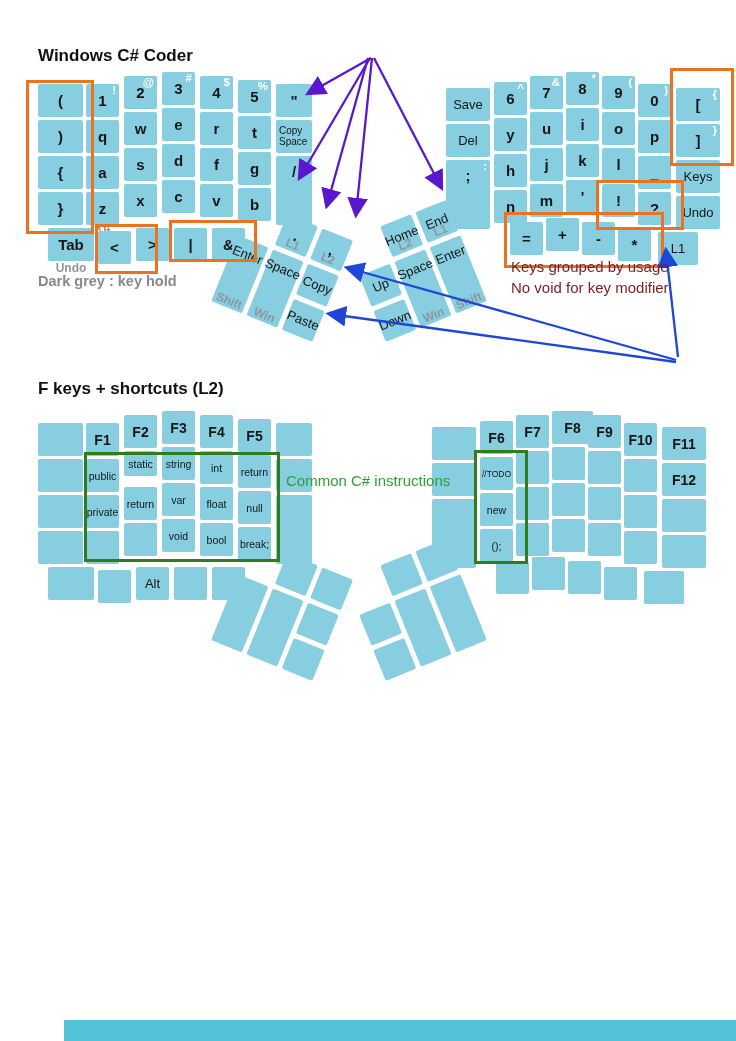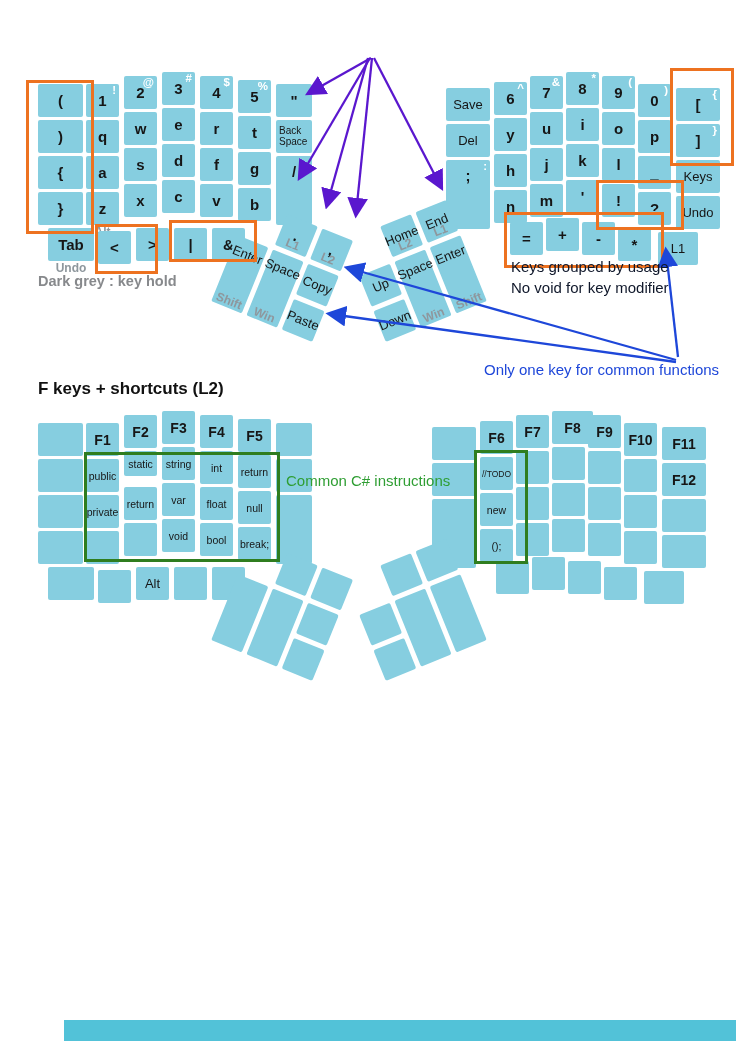--- a/index.html
+++ b/index.html
@@ -2,21 +2,21 @@
 <html style="--key-fill: #86CEE0; --bar-fill: #52C2D8;"><head>
 <meta charset="utf-8">
 <style>
   html,body{margin:0;padding:0;background:#fff;}
   #page{position:relative;width:736px;height:1041px;background:#fff;overflow:hidden;
         font-family:"Liberation Sans",sans-serif;}
   .ktitle{position:absolute;font-size:17px;font-weight:700;color:#111;}
   .legend{position:absolute;font-size:14.5px;font-weight:700;color:#87898C;}
   .ann{position:absolute;font-size:15px;font-weight:400;white-space:nowrap;z-index:6;}
   .ann.purple{color:#5A17CE;}
-  .ann.orange{color:#0f172a;}
+  .ann.orange{color:#7f1d1d;}
   .ann.blue{color:#1E47D9;}
   .ann.green{color:#2F9E33;}
   .key{position:absolute;background:var(--key-fill,#86CEE0);border-radius:2px;z-index:1;
        display:flex;align-items:center;justify-content:center;
        font-weight:700;font-size:15px;color:#161616;box-sizing:border-box;}
   .key.tall{align-items:flex-start;padding-top:7px;}
   .key.fn{font-weight:400;font-size:13px;}
   .key.fk{font-weight:700;font-size:14px;}
   .key.word{font-weight:400;font-size:10.5px;}
   .key.tiny{font-weight:400;font-size:8.5px;}
@@ -28,26 +28,26 @@
   .hold.out{bottom:-13px;}
   .thumb{position:absolute;width:109px;height:109px;z-index:1;}
   .hl{position:absolute;border:3px solid #ED7220;z-index:4;background:transparent;}
   #arrow-layer{position:absolute;left:0;top:0;width:736px;height:1041px;z-index:5;pointer-events:none;}
   #bottom-bar{position:absolute;background:var(--bar-fill,#52C2D8);z-index:1;}
 </style>
 </head>
 <body>
 
 <div id="page">
+  <div class="ktitle" style="left:38px;top:46px">Windows C# Coder</div>
   <div class="ktitle" style="left:38px;top:379px">F keys + shortcuts (L2)</div>
   <div class="legend" style="left:38px;top:273px">Dark grey : key hold</div>
 
   <div class="ann orange" style="left:511px;top:258px">Keys grouped by usage</div>
   <div class="ann orange" style="left:511px;top:279px">No void for key modifier</div>
-  <div class="ann blue" style="left:484px;top:361px">Only one key for common functions</div>
   <div class="ann green" style="left:286px;top:472px">Common C# instructions</div>
 
   <svg id="arrow-layer">
       <defs>
         <marker id="ah0" markerWidth="9" markerHeight="9" refX="7" refY="4.5" orient="auto">
           <path d="M0,0 L9,4.5 L0,9 z" fill="#5A17CE"></path>
         </marker>
         <marker id="ah1" markerWidth="9" markerHeight="9" refX="7" refY="4.5" orient="auto">
           <path d="M0,0 L9,4.5 L0,9 z" fill="#1E47D9"></path>
         </marker>
@@ -138,21 +138,21 @@
     <div class="key" style="left: 238px; top: 152px; width: 33px; height: 33px;">
       <span>g</span>
     </div>
     <div class="key" style="left: 238px; top: 188px; width: 33px; height: 33px;">
       <span>b</span>
     </div>
     <div class="key" style="left: 276px; top: 84px; width: 36px; height: 33px;">
       <span>"</span>
     </div>
     <div class="key bs" style="left: 276px; top: 120px; width: 36px; height: 33px;">
-      <span>Back Space</span>
+      <span>Copy Space</span>
     </div>
     <div class="key tall" style="left: 276px; top: 156px; width: 36px; height: 69px;">
       <span>/</span>
     </div>
     <div class="key" style="left: 48px; top: 228px; width: 46px; height: 33px;">
       <span>Tab</span>
       <span class="hold out">Undo</span>
     </div>
     <div class="key" style="left: 98px; top: 231px; width: 33px; height: 33px;">
       <span>&lt;</span>

